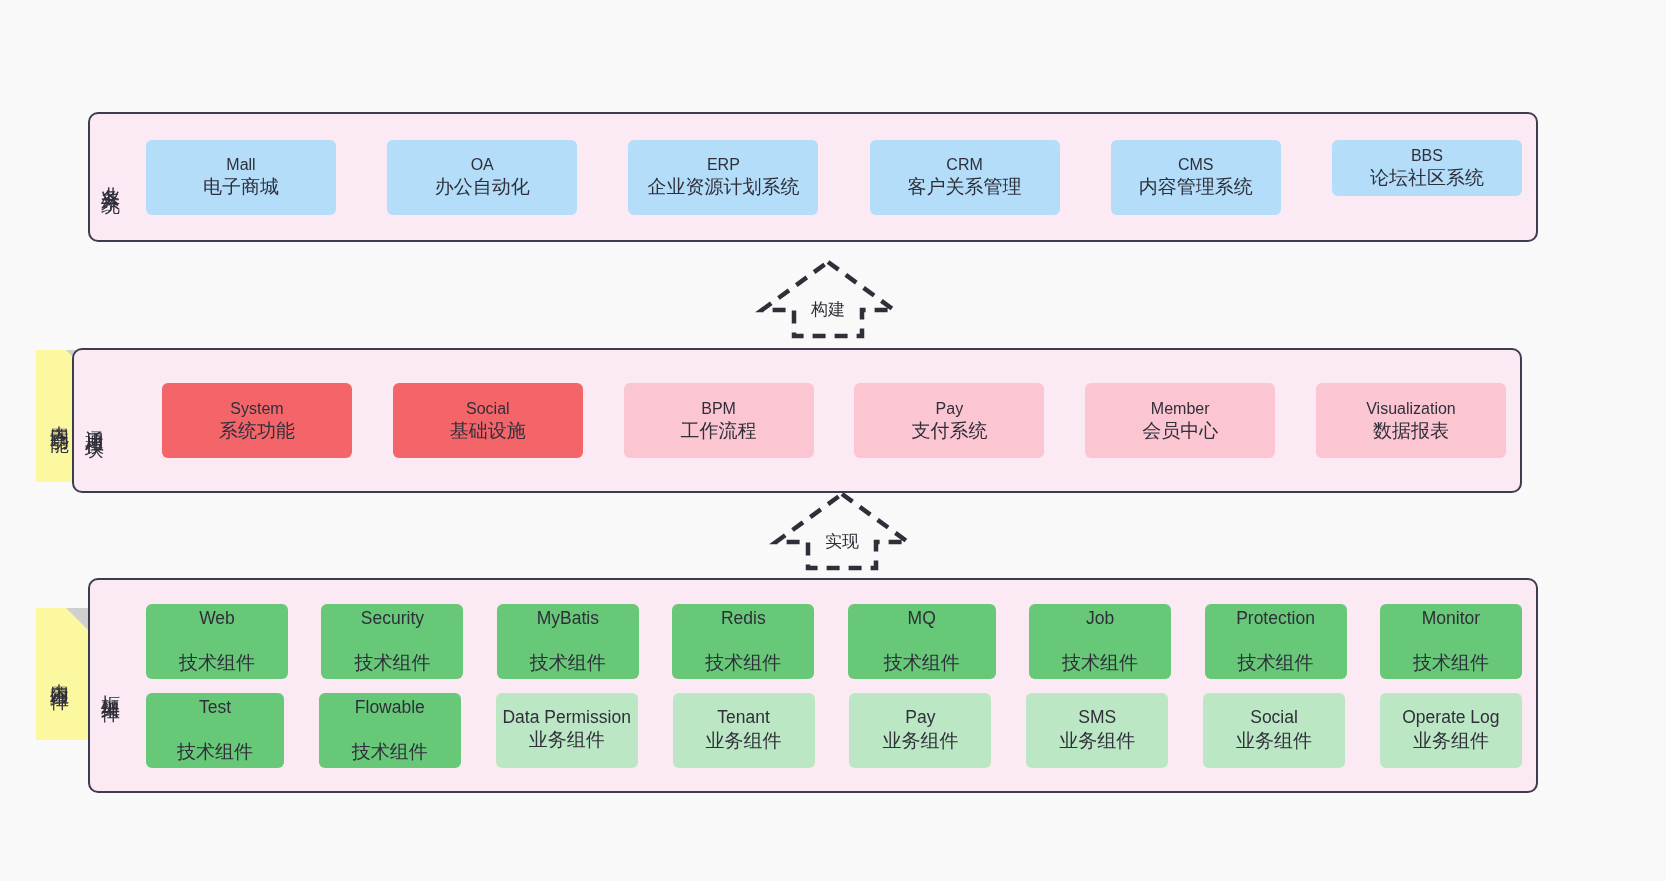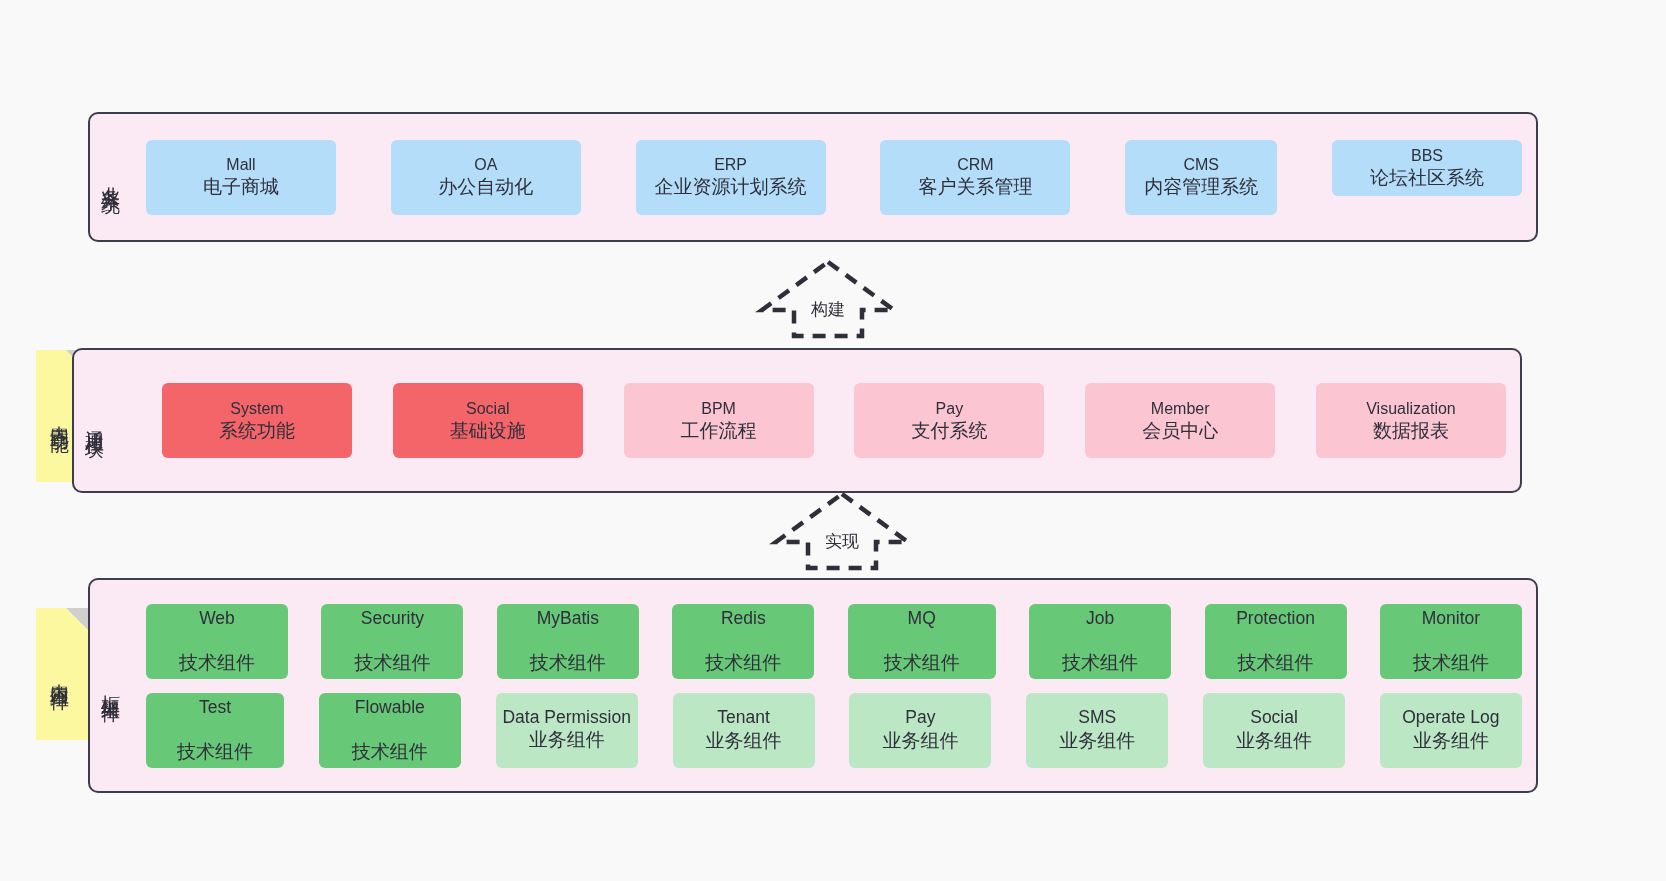--- a/index.html
+++ b/index.html
@@ -131,21 +131,21 @@
           <span class="t2">办公自动化</span>
         </div>
         <div class="card c-blue" style="width:190px;height:75px;">
           <span class="t1">ERP</span>
           <span class="t2">企业资源计划系统</span>
         </div>
         <div class="card c-blue" style="width:190px;height:75px;">
           <span class="t1">CRM</span>
           <span class="t2">客户关系管理</span>
         </div>
-        <div class="card c-blue" style="width:152px;height:75px;">
+        <div class="card c-blue" style="width:170px;height:75px;">
           <span class="t1">CMS</span>
           <span class="t2">内容管理系统</span>
         </div>
         <div class="card c-blue" style="width:190px;height:56px;">
           <span class="t1">BBS</span>
           <span class="t2">论坛社区系统</span>
         </div>
       </div>
     </div>
   </div>

